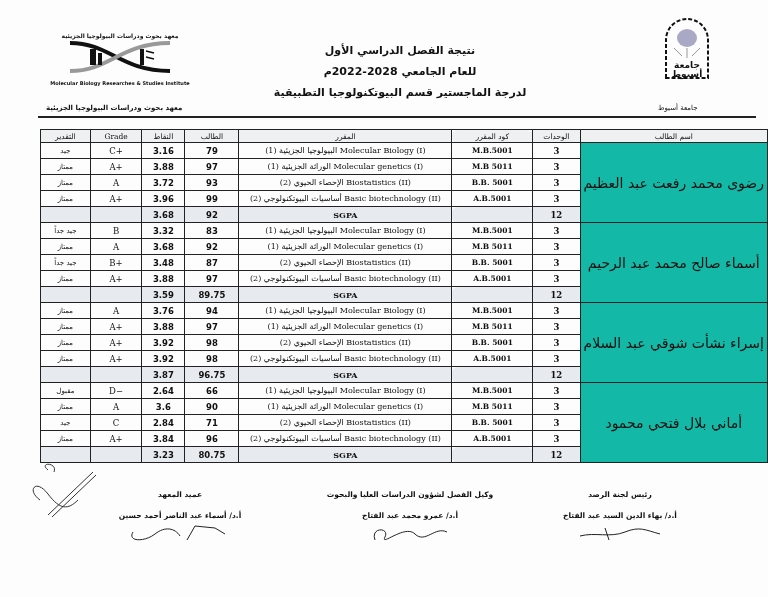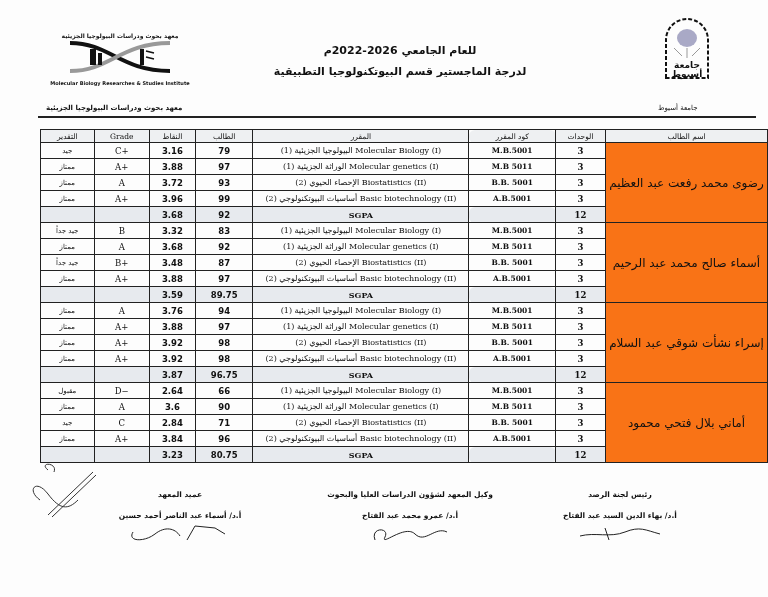--- a/index.html
+++ b/index.html
@@ -17,33 +17,34 @@
   table.grades{position:absolute;left:40px;top:129px;border-collapse:collapse;font-size:8.5px;}
   table.grades td, table.grades th{border:1px solid #222;height:15px;padding:0 3px;text-align:center;white-space:nowrap;}
   table.grades th{font-weight:normal;font-size:7.5px;background:#eef0f2;height:12px;}
   .c-rating{width:48px;font-size:7px;direction:rtl;}
   .c-grade{width:50px;font-family:"DejaVu Serif",serif;}
   .c-points{width:40px;font-weight:bold;}
   .c-total{width:52px;font-weight:bold;}
   .c-course{width:210px;font-family:"DejaVu Serif",serif;font-size:8px;}
   .c-code{width:82px;font-family:"DejaVu Serif",serif;font-weight:bold;font-size:7.5px;border-radius:6px;}
   .c-units{width:44px;font-family:"DejaVu Serif",serif;font-weight:bold;}
-  .c-name{width:155px;font-size:12px;direction:rtl;background:#f97316;}
+  .c-name{width:155px;font-size:14px;direction:rtl;background:#14b8a6;}
   tr.sgpa td{background:#e7eaee;}
   tr.sgpa td.c-course{font-weight:bold;}
   .sig-col{position:absolute;text-align:center;direction:rtl;font-size:7.5px;}
   .sig-title{font-weight:bold;}
   .sig-name{margin-top:12px;font-weight:bold;}
   .sig-scribble{margin-top:2px;height:22px;}
 </style>
 </head>
 <body>
 
 <div class="abs title-block">
-  <div class="title-line">للعام الجامعي 2026-2022م</div>
+  <div class="title-line">نتيجة الفصل الدراسي الأول</div>
+  <div class="title-line">للعام الجامعي 2028-2022م</div>
   <div class="title-line">لدرجة الماجستير قسم البيوتكنولوجيا التطبيقية</div>
 </div>
 
 <div class="abs logo-left">
   <div class="inst-top">معهد بحوث ودراسات البيولوجيا الجزيئية</div>
   <svg width="120" height="36" viewBox="0 0 120 36">
     <path d="M10 4 C50 4, 60 32, 110 32" stroke="#111" stroke-width="4" fill="none"></path>
     <path d="M10 32 C50 32, 60 4, 110 4" stroke="#999" stroke-width="4" fill="none"></path>
     <rect x="30" y="10" width="6" height="16" fill="#111"></rect>
     <rect x="38" y="14" width="4" height="12" fill="#111"></rect>
@@ -269,21 +270,21 @@
 </table>
 
 <div class="sig-col" style="left:520px;top:490px;width:200px;">
   <div class="sig-title">رئيس لجنة الرصد</div>
   <div class="sig-name">أ.د/ بهاء الدين السيد عبد الفتاح</div>
   <svg class="sig-scribble" width="90" height="22" viewBox="0 0 90 22">
       <path d="M5 14 C20 10, 35 16, 50 10 S70 8, 85 12 M30 6 l4 12" stroke="#222" fill="none"></path>
     </svg>
 </div>
 <div class="sig-col" style="left:300px;top:490px;width:220px;">
-  <div class="sig-title">وكيل المعهد لشؤون الدراسات العليا والبحوث</div>
+  <div class="sig-title">وكيل الفصل لشؤون الدراسات العليا والبحوث</div>
   <div class="sig-name">أ.د/ عمرو محمد عبد الفتاح</div>
   <svg class="sig-scribble" width="90" height="22" viewBox="0 0 90 22">
       <path d="M10 18 C5 5, 25 5, 20 15 S40 2, 50 12 S70 4, 82 10" stroke="#222" fill="none"></path>
     </svg>
 </div>
 <div class="sig-col" style="left:80px;top:490px;width:200px;">
   <div class="sig-title">عميد المعهد</div>
   <div class="sig-name">أ.د/ أسماء عبد الناصر أحمد حسين</div>
   <svg class="sig-scribble" width="110" height="22" viewBox="0 0 110 22">
       <path d="M8 10 C2 20, 20 20, 30 12 S50 6, 55 14 M62 18 L70 4 L90 6 L100 12" stroke="#222" fill="none"></path>

